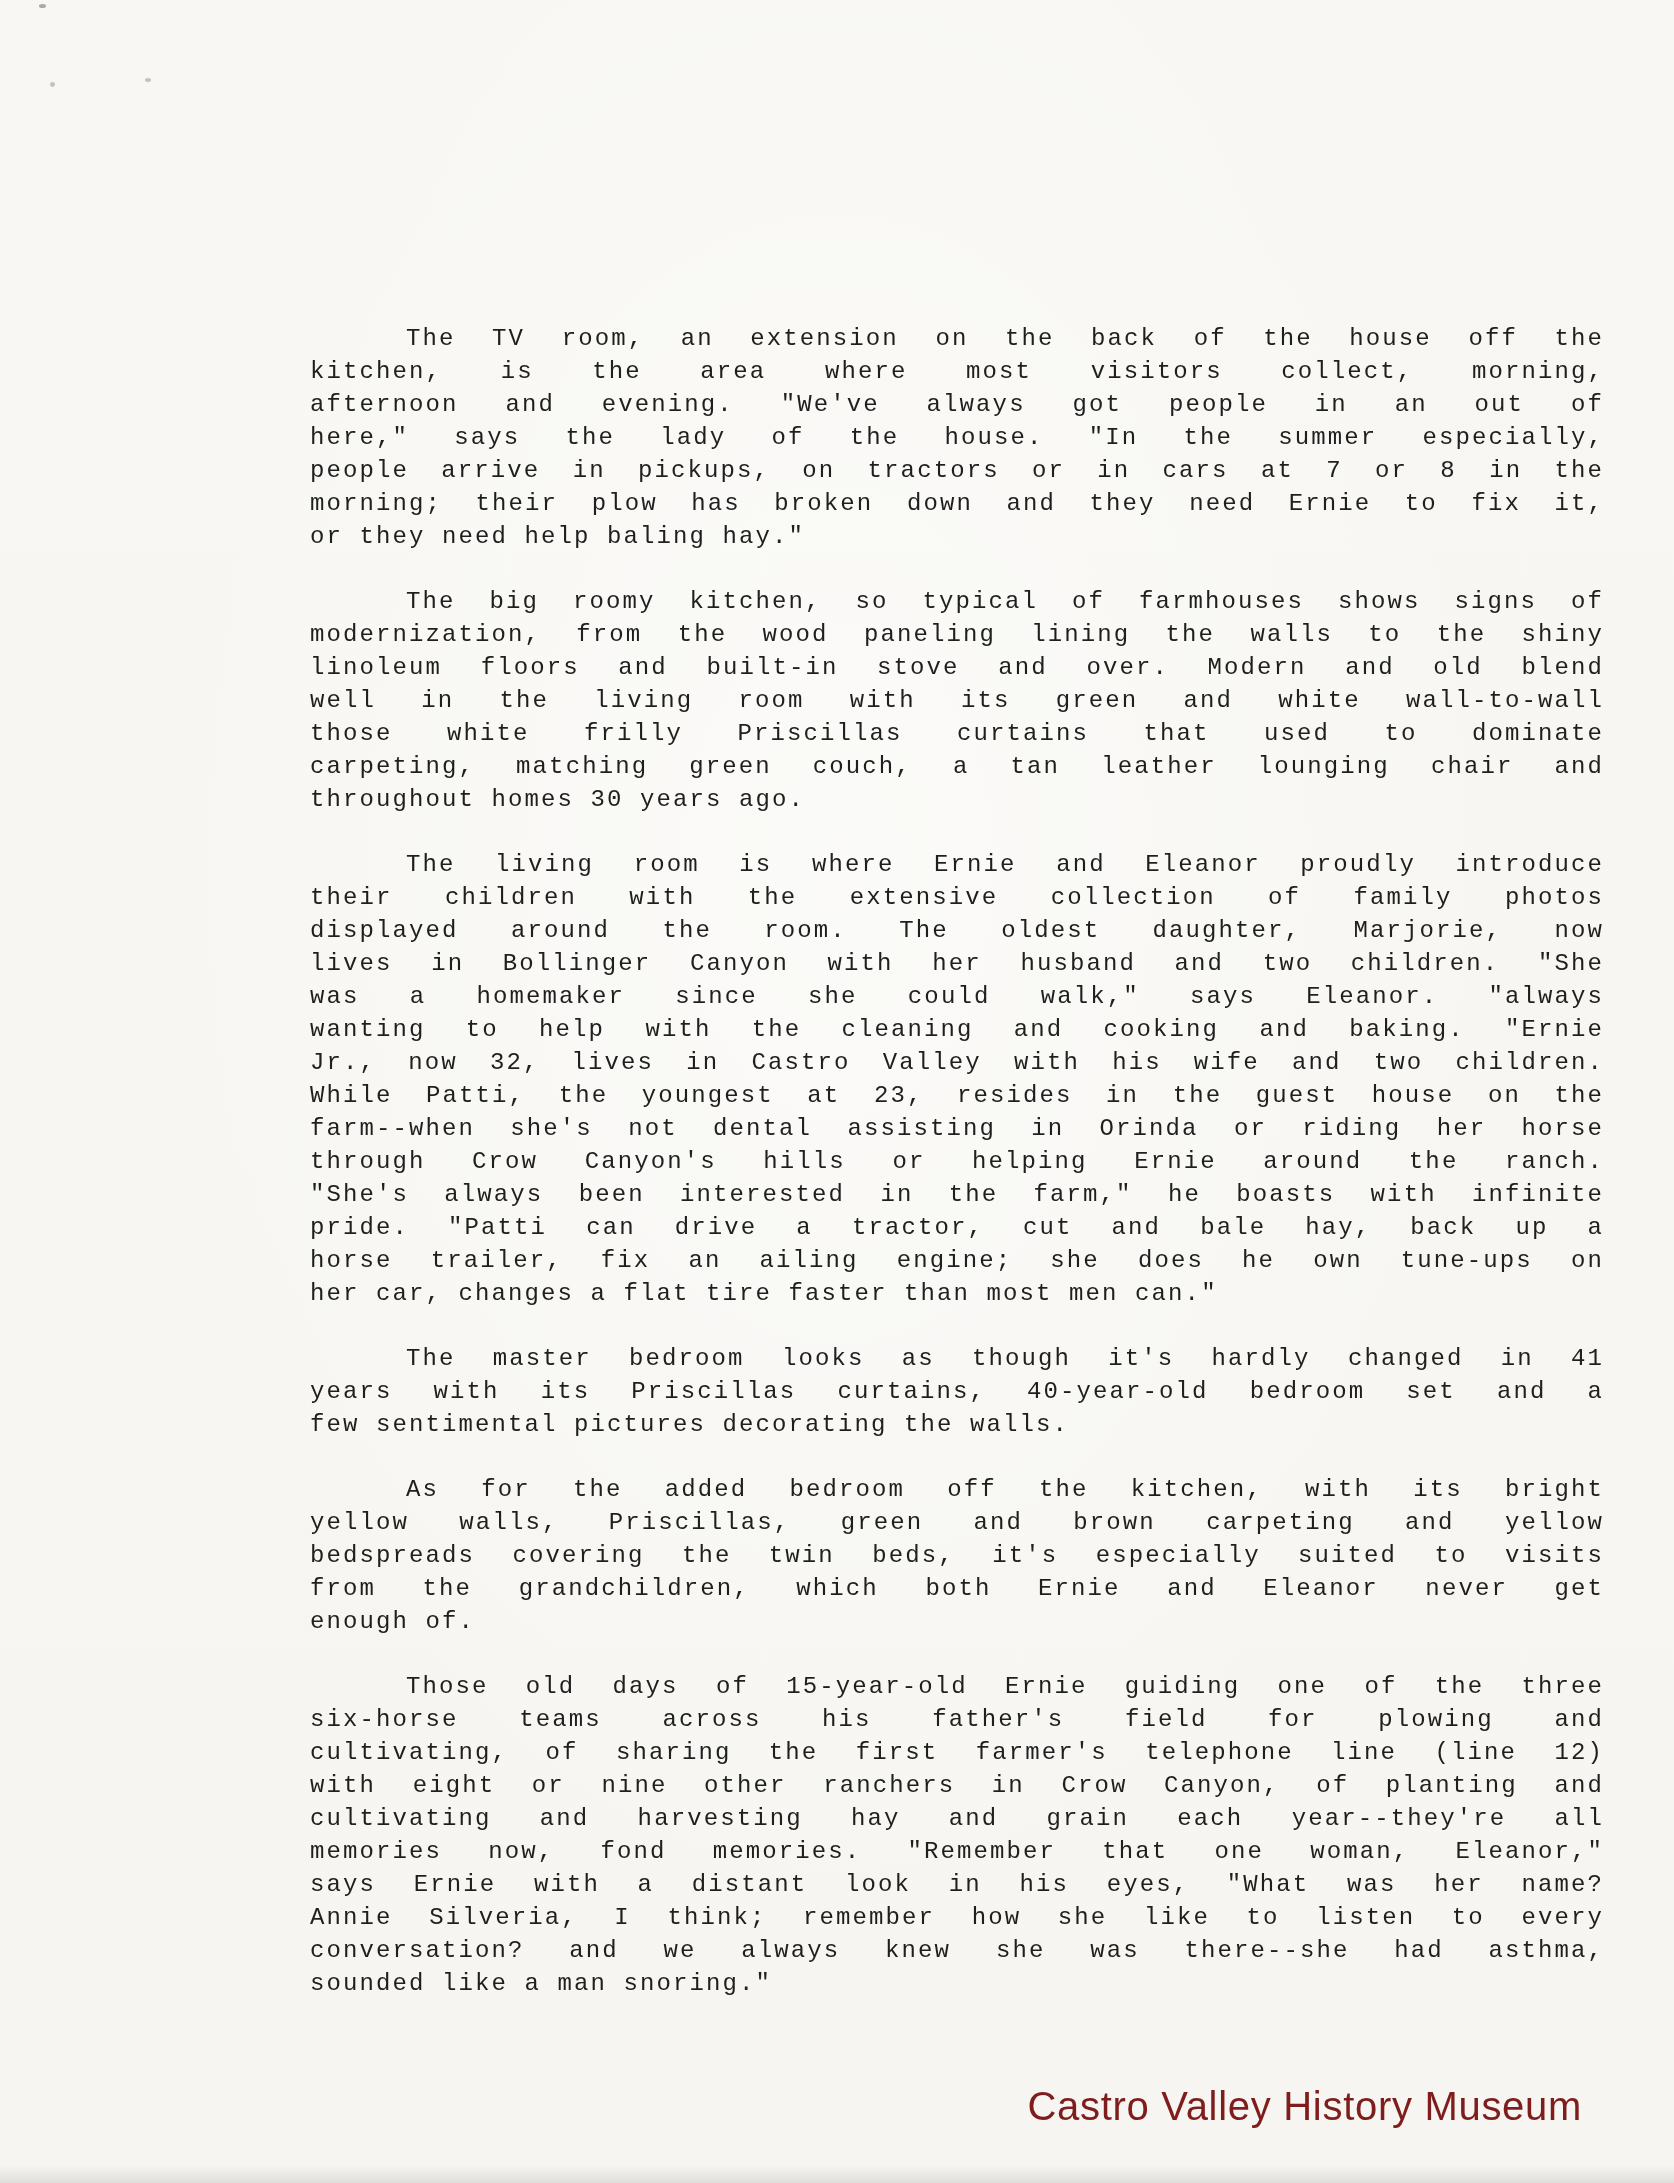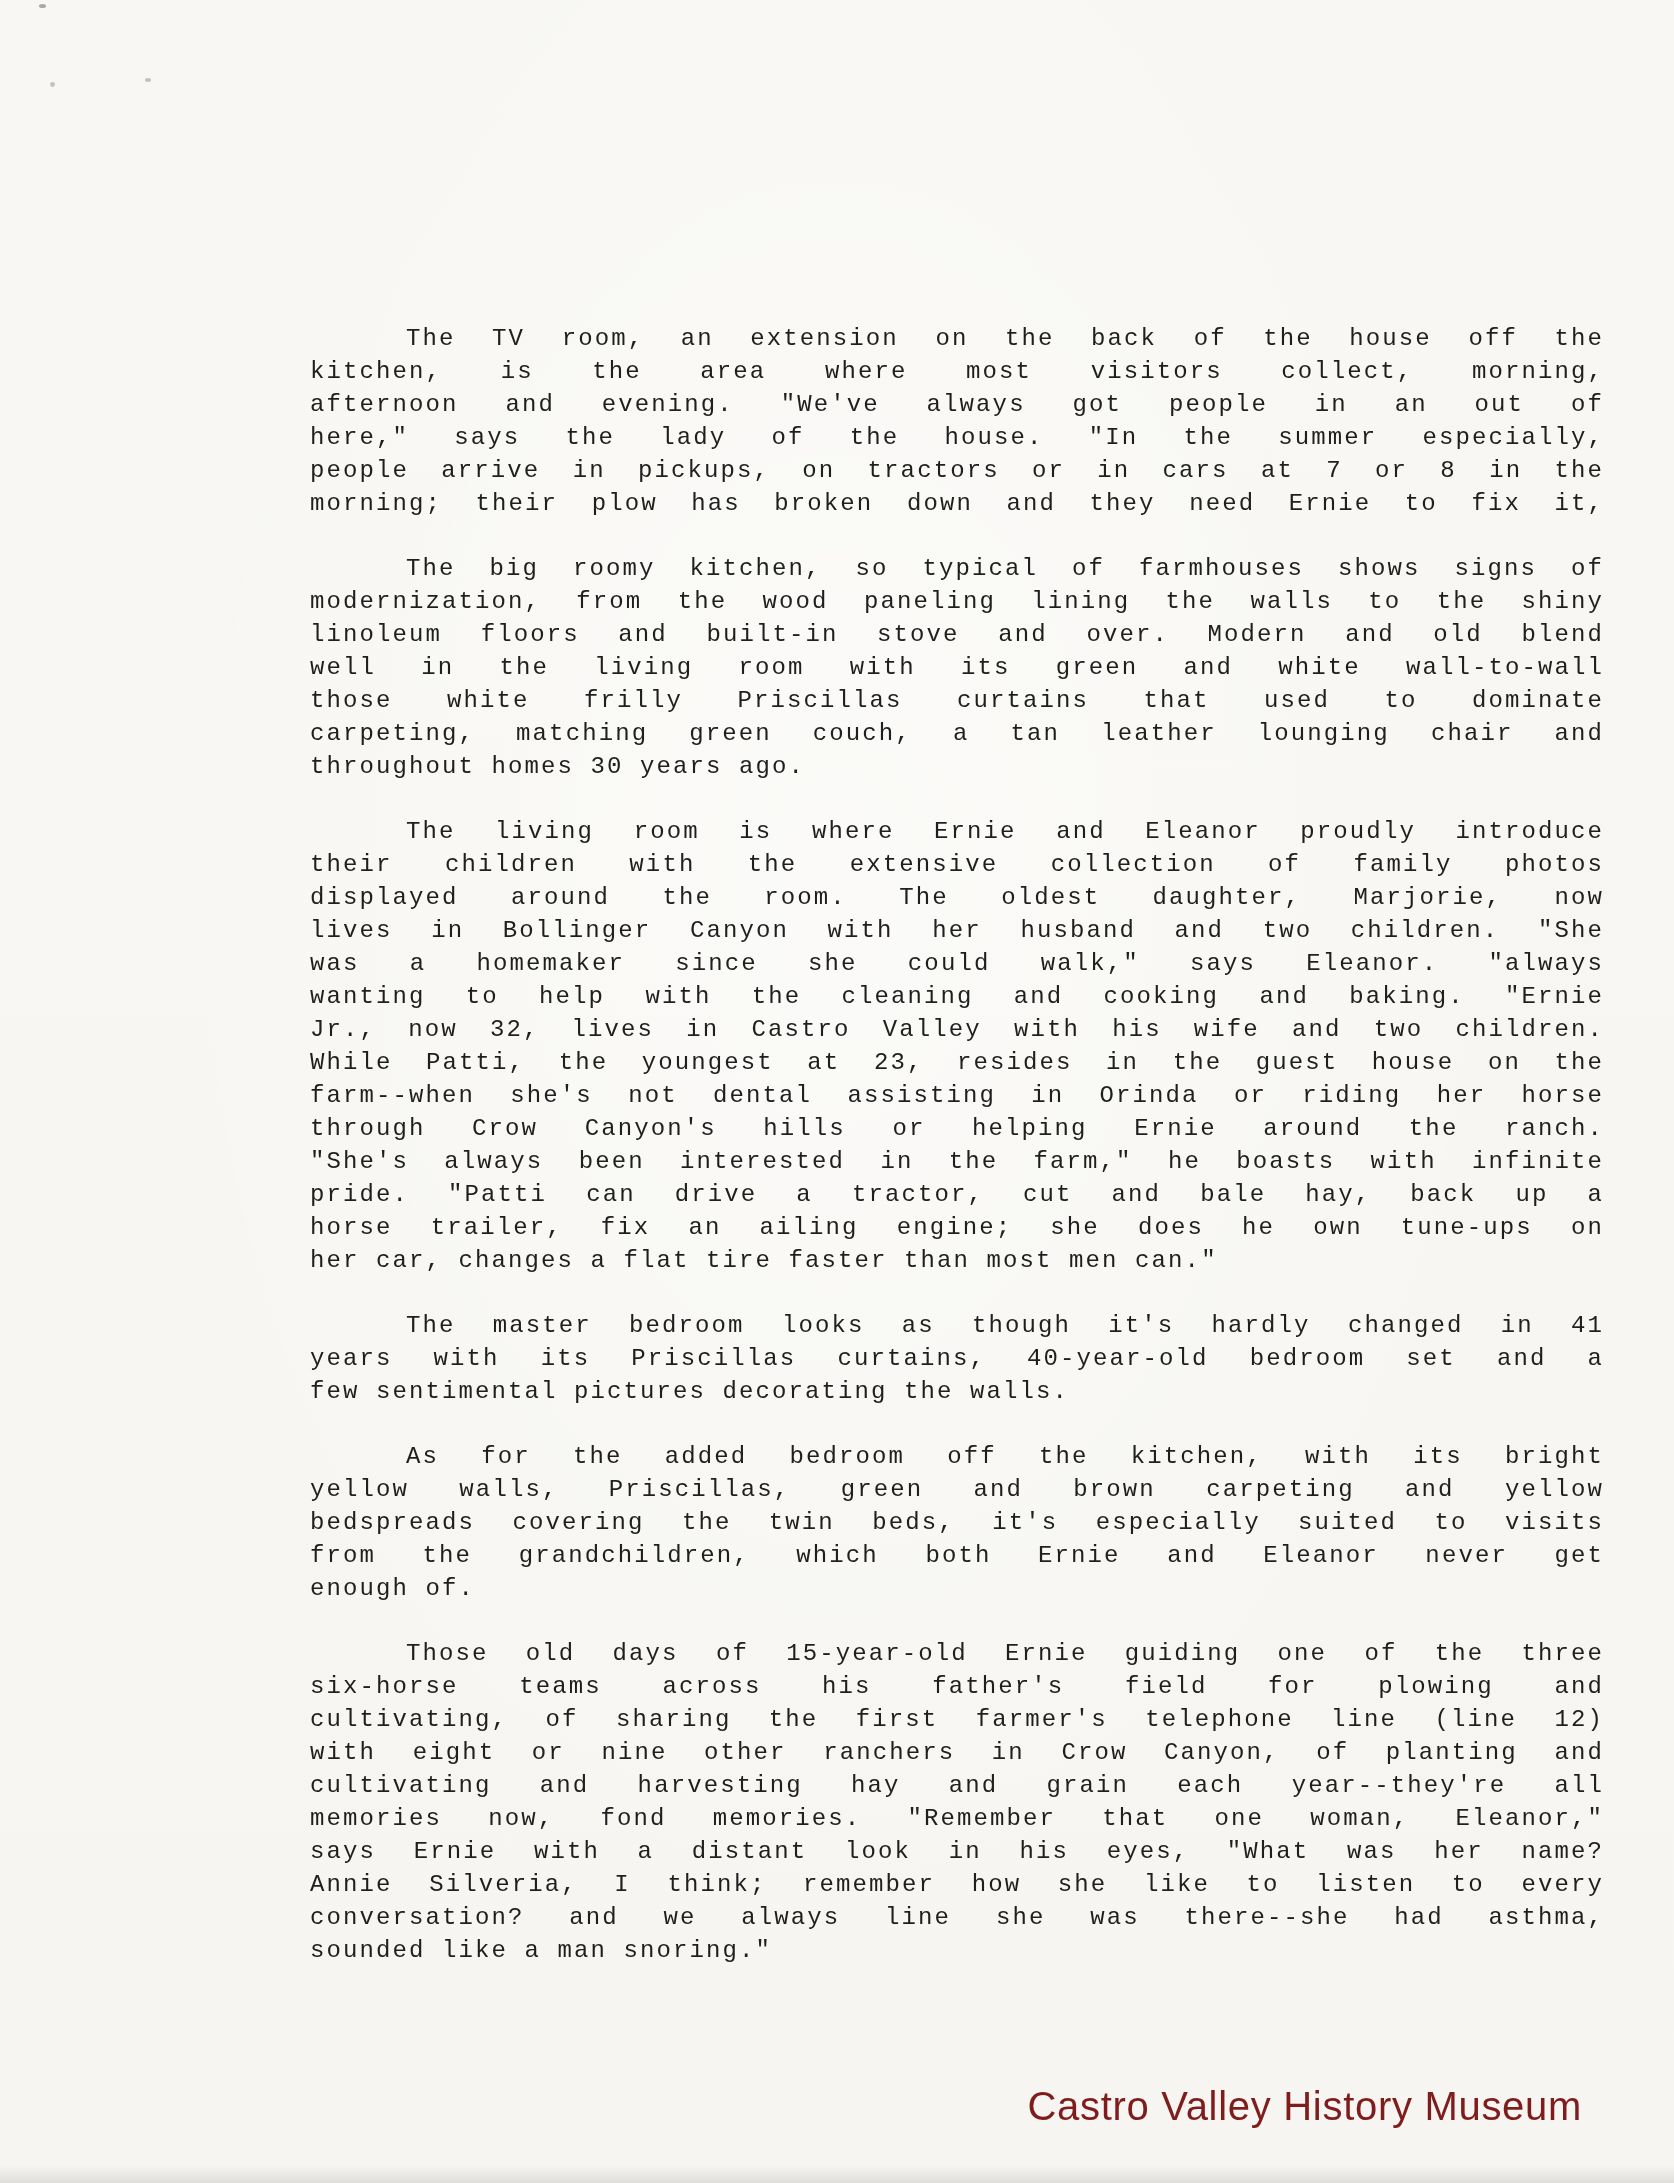--- a/index.html
+++ b/index.html
@@ -80,20 +80,21 @@
 <span class="speck s3"></span>
 
 <div class="document-body">
     <div class="paragraph">
       <div class="line first">The TV room, an extension on the back of the house off the</div>
       <div class="line">kitchen, is the area where most visitors collect, morning,</div>
       <div class="line">afternoon and evening. "We've always got people in an out of</div>
       <div class="line">here," says the lady of the house. "In the summer especially,</div>
       <div class="line">people arrive in pickups, on tractors or in cars at 7 or 8 in the</div>
       <div class="line">morning; their plow has broken down and they need Ernie to fix it,</div>
+      <div class="line last">or they need help baling hay."</div>
     </div>
     <div class="paragraph">
       <div class="line first">The big roomy kitchen, so typical of farmhouses shows signs of</div>
       <div class="line">modernization, from the wood paneling lining the walls to the shiny</div>
       <div class="line">linoleum floors and built-in stove and over. Modern and old blend</div>
       <div class="line">well in the living room with its green and white wall-to-wall</div>
       <div class="line">those white frilly Priscillas curtains that used to dominate</div>
       <div class="line">carpeting, matching green couch, a tan leather lounging chair and</div>
       <div class="line last">throughout homes 30 years ago.</div>
     </div>
@@ -127,21 +128,21 @@
     </div>
     <div class="paragraph">
       <div class="line first">Those old days of 15-year-old Ernie guiding one of the three</div>
       <div class="line">six-horse teams across his father's field for plowing and</div>
       <div class="line">cultivating, of sharing the first farmer's telephone line (line 12)</div>
       <div class="line">with eight or nine other ranchers in Crow Canyon, of planting and</div>
       <div class="line">cultivating and harvesting hay and grain each year--they're all</div>
       <div class="line">memories now, fond memories. "Remember that one woman, Eleanor,"</div>
       <div class="line">says Ernie with a distant look in his eyes, "What was her name?</div>
       <div class="line">Annie Silveria, I think; remember how she like to listen to every</div>
-      <div class="line">conversation? and we always line she was there--she had asthma,</div>
+      <div class="line">conversation? and we always knew she was there--she had asthma,</div>
       <div class="line last">sounded like a man snoring."</div>
     </div>
   </div>
 
 <div class="watermark">Castro Valley History Museum</div>
 
 <div class="scan-edge-bottom"></div>
 
 
 </body></html>

